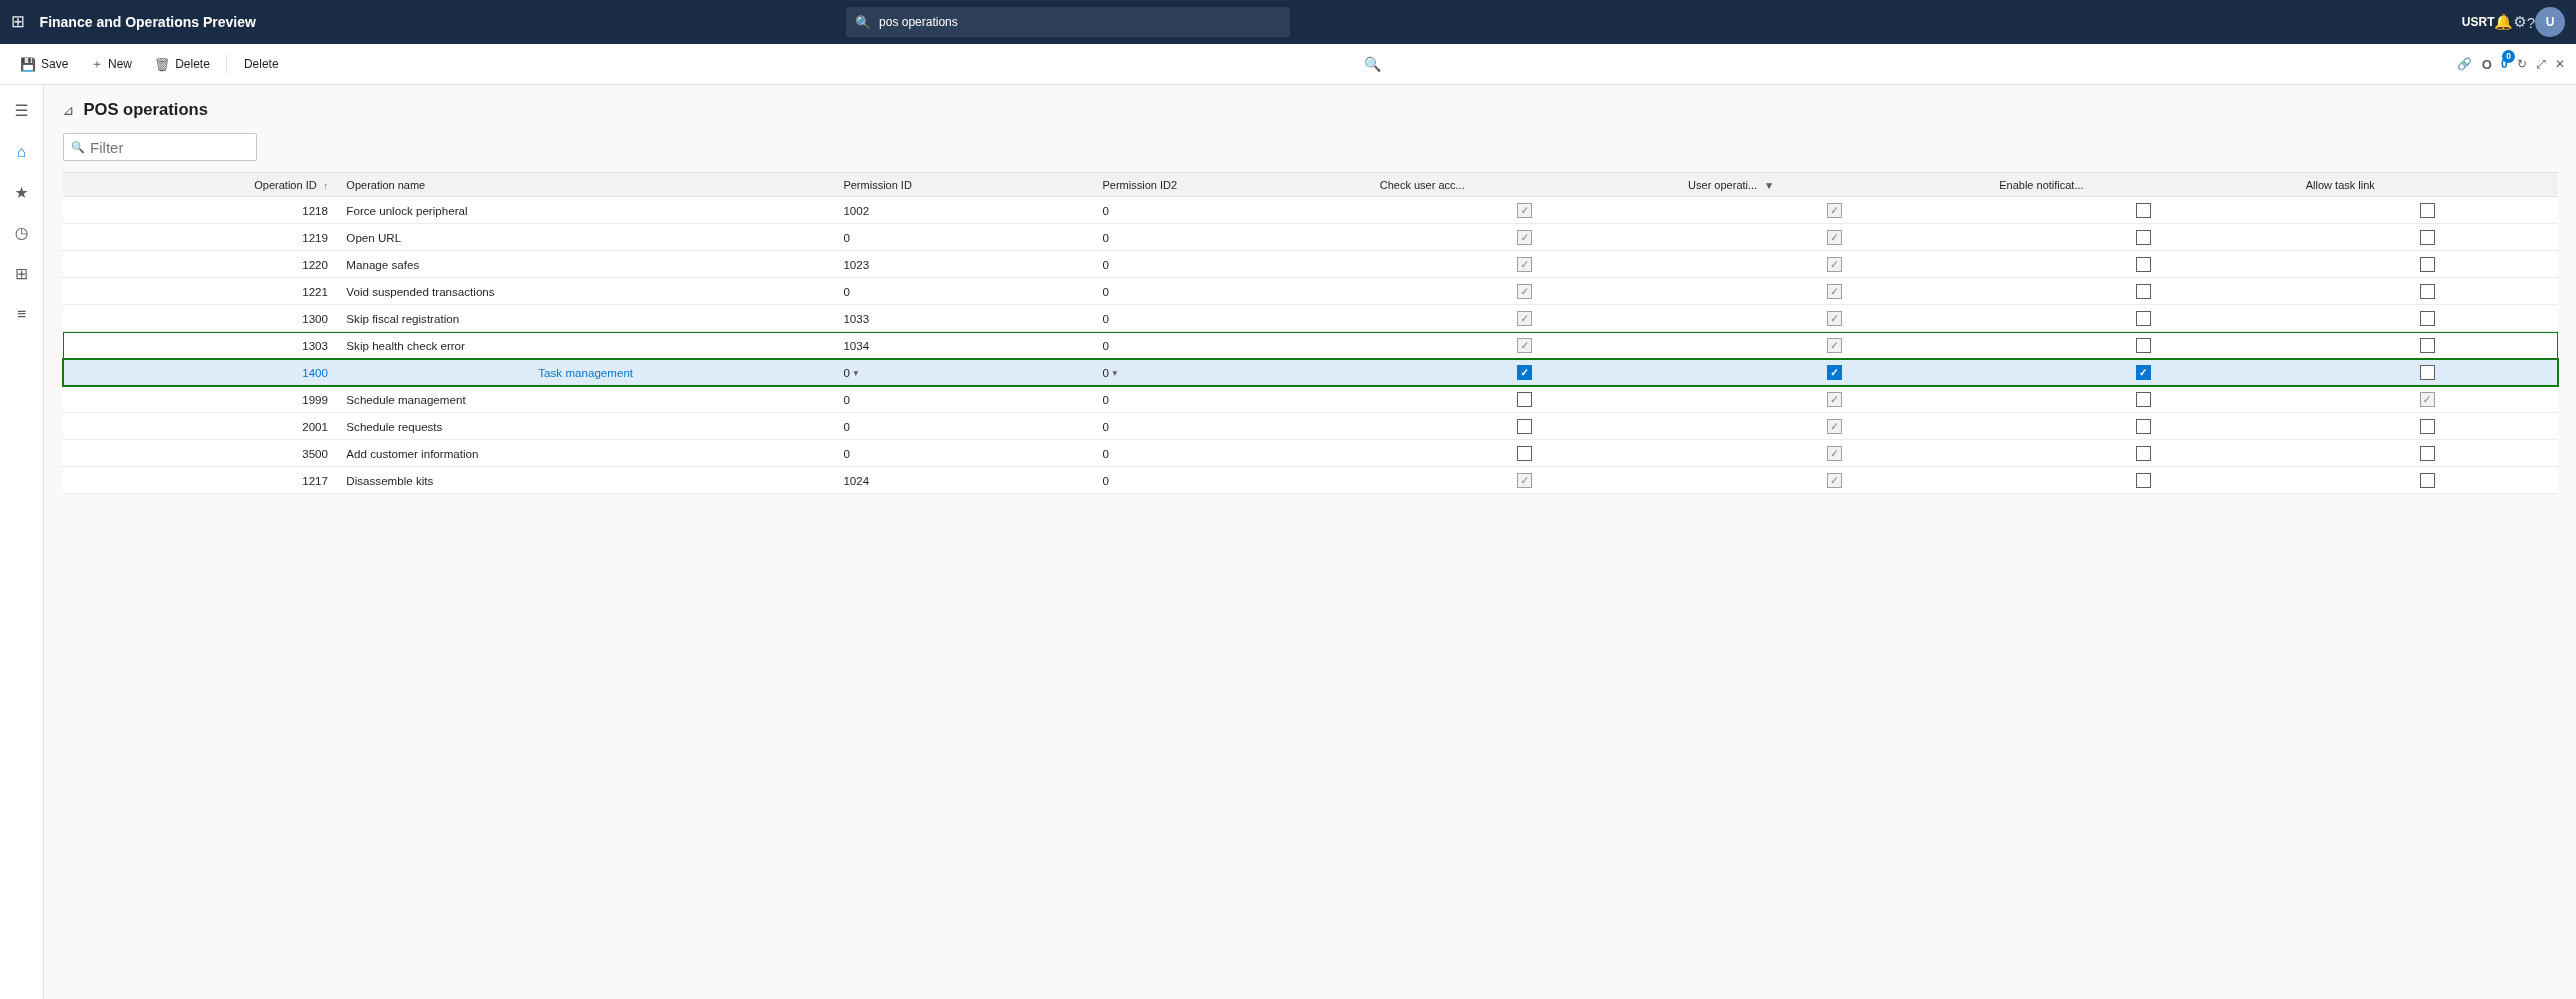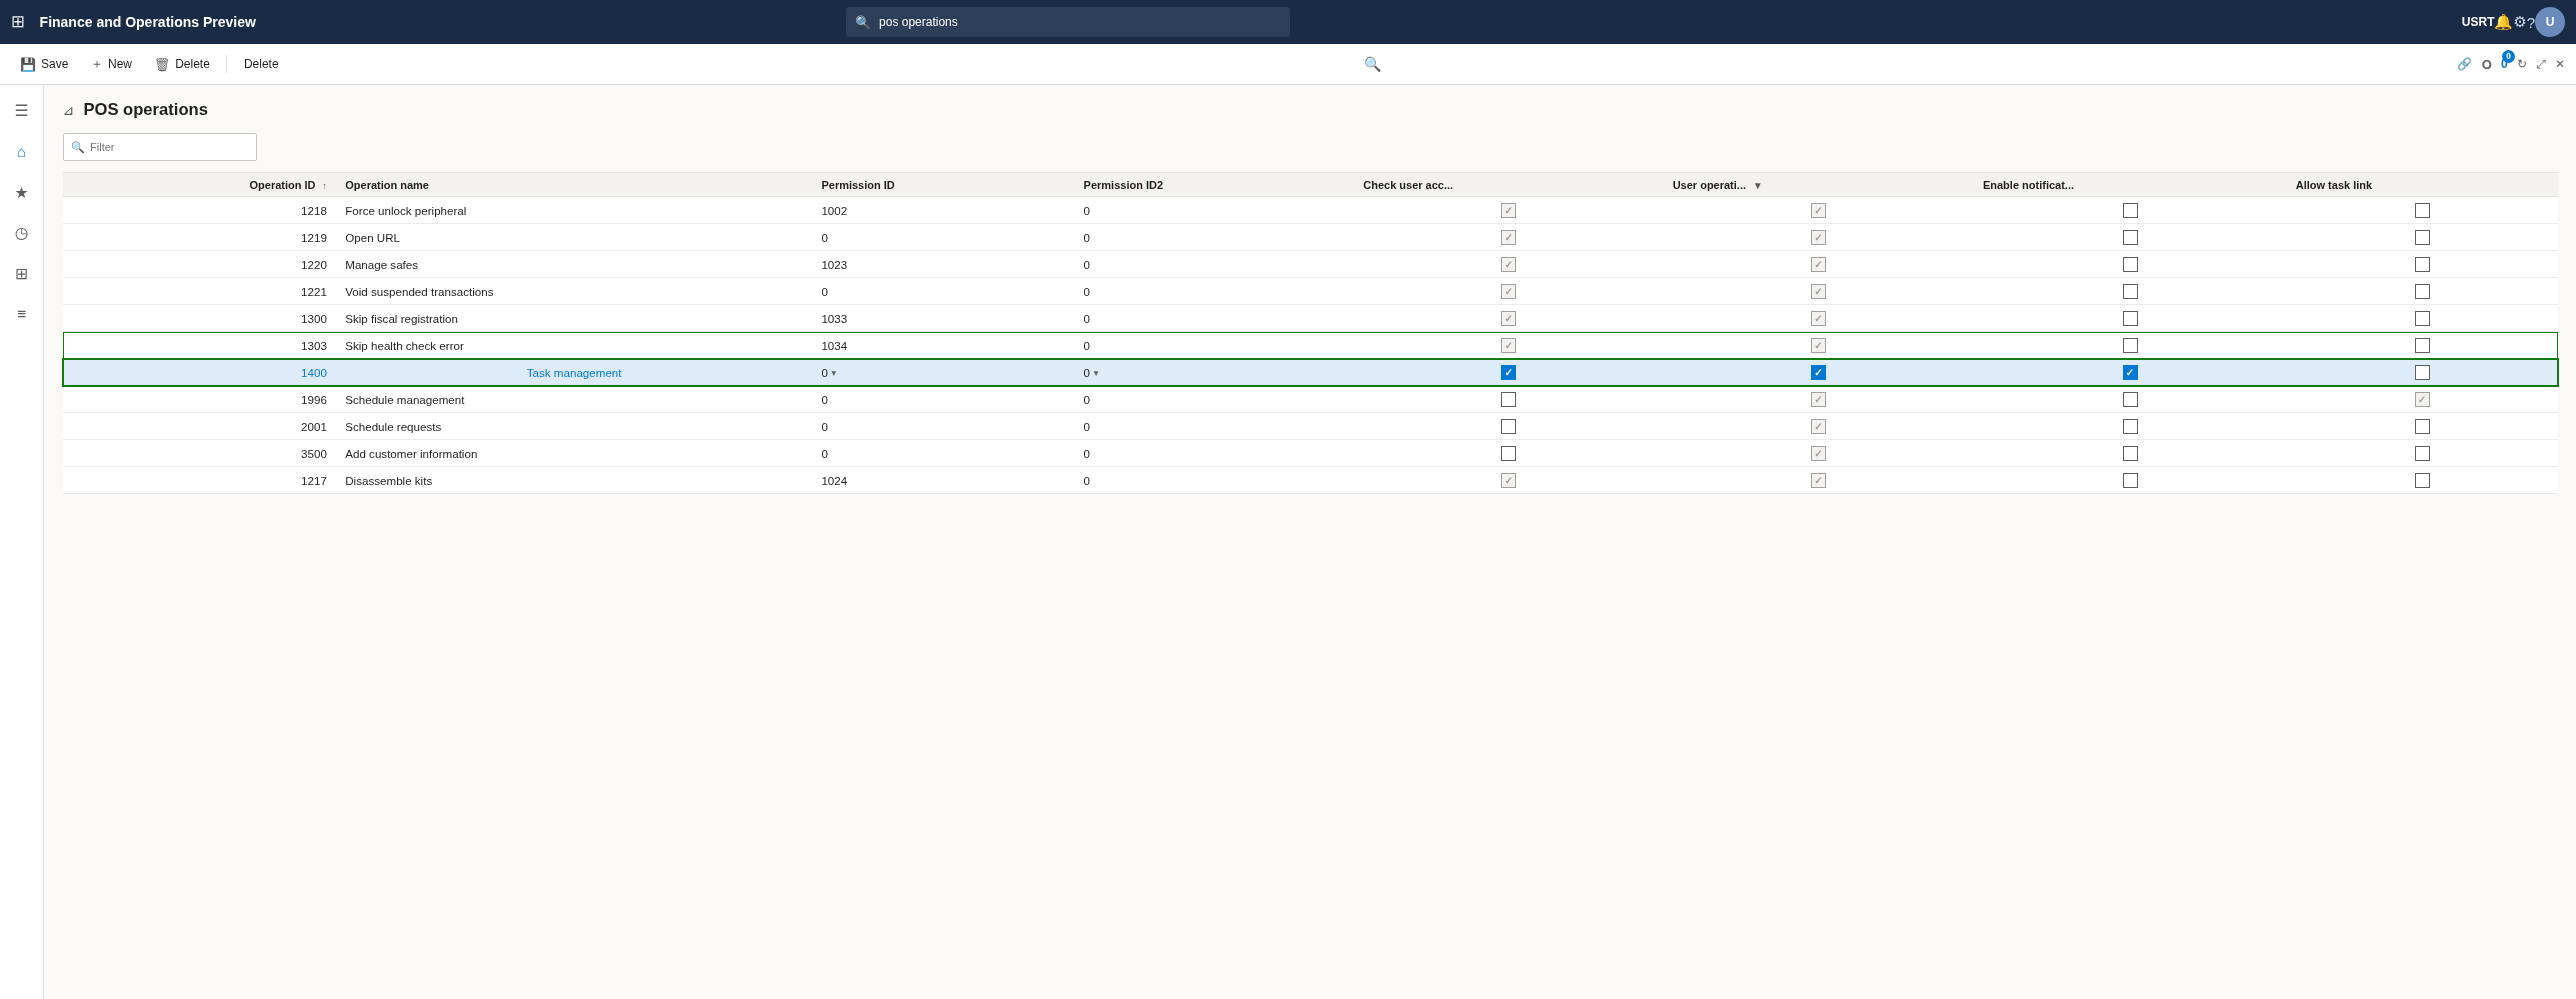--- a/index.html
+++ b/index.html
@@ -93,28 +93,28 @@
     .page-header .filter-icon { color: #605e5c; font-size: 14px; cursor: pointer; }
     .page-title { font-size: 16.6px; font-weight: 600; color: #201f1e; }
 
     
     .filter-row { margin-bottom: 11px; }
     .filter-input {
       display: flex; align-items: center;
       border: 0.9px solid #c8c6c4; background: #fff; border-radius: 1.8px;
       padding: 0 7.4px; height: 28px; width: 194px;
     }
-    .filter-input input { border: none; outline: none; font-size: 11px; color: #201f1e; flex: 1; background: transparent; }
+    .filter-input input { border: none; outline: none; font-size: 15px; color: #201f1e; flex: 1; background: transparent; }
     .filter-input .fi-icon { color: #a19f9d; font-size: 11px; margin-right: 5.5px; }
 
     
     .data-table { width: 100%; border-collapse: collapse; background: #fff; }
     .data-table th {
       background: #f3f2f1; border-bottom: 0.9px solid #e1dfdd; border-top: 0.9px solid #e1dfdd;
-      padding: 5.5px 9.2px; text-align: left; font-size: 11px; font-weight: 700; color: #201f1e;
+      padding: 5.5px 9.2px; text-align: left; font-size: 11px; font-weight: 400; color: #201f1e;
       white-space: nowrap; user-select: none;
     }
     .data-table th.right { text-align: right; }
     .data-table td {
       padding: 5.5px 9.2px; border-bottom: 0.9px solid #edebe9;
       font-size: 11.6px; color: #201f1e; white-space: nowrap;
     }
     .data-table td.num { text-align: right; color: #201f1e; }
     .data-table tr.selected td { background: #deecf9; }
 
@@ -418,21 +418,21 @@
                 <div class="cb checked"></div>
               </div>
             </td>
             <td>
               <div class="cb-wrap">
                 <div class="cb"></div>
               </div>
             </td>
           </tr>
           <tr>
-            <td class="num">1996</td>
+            <td class="num">1999</td>
             <td>Schedule management</td>
             <td>0</td>
             <td>0</td>
             <td>
               <div class="cb-wrap">
                 <div class="cb"></div>
               </div>
             </td>
             <td>
               <div class="cb-wrap">

